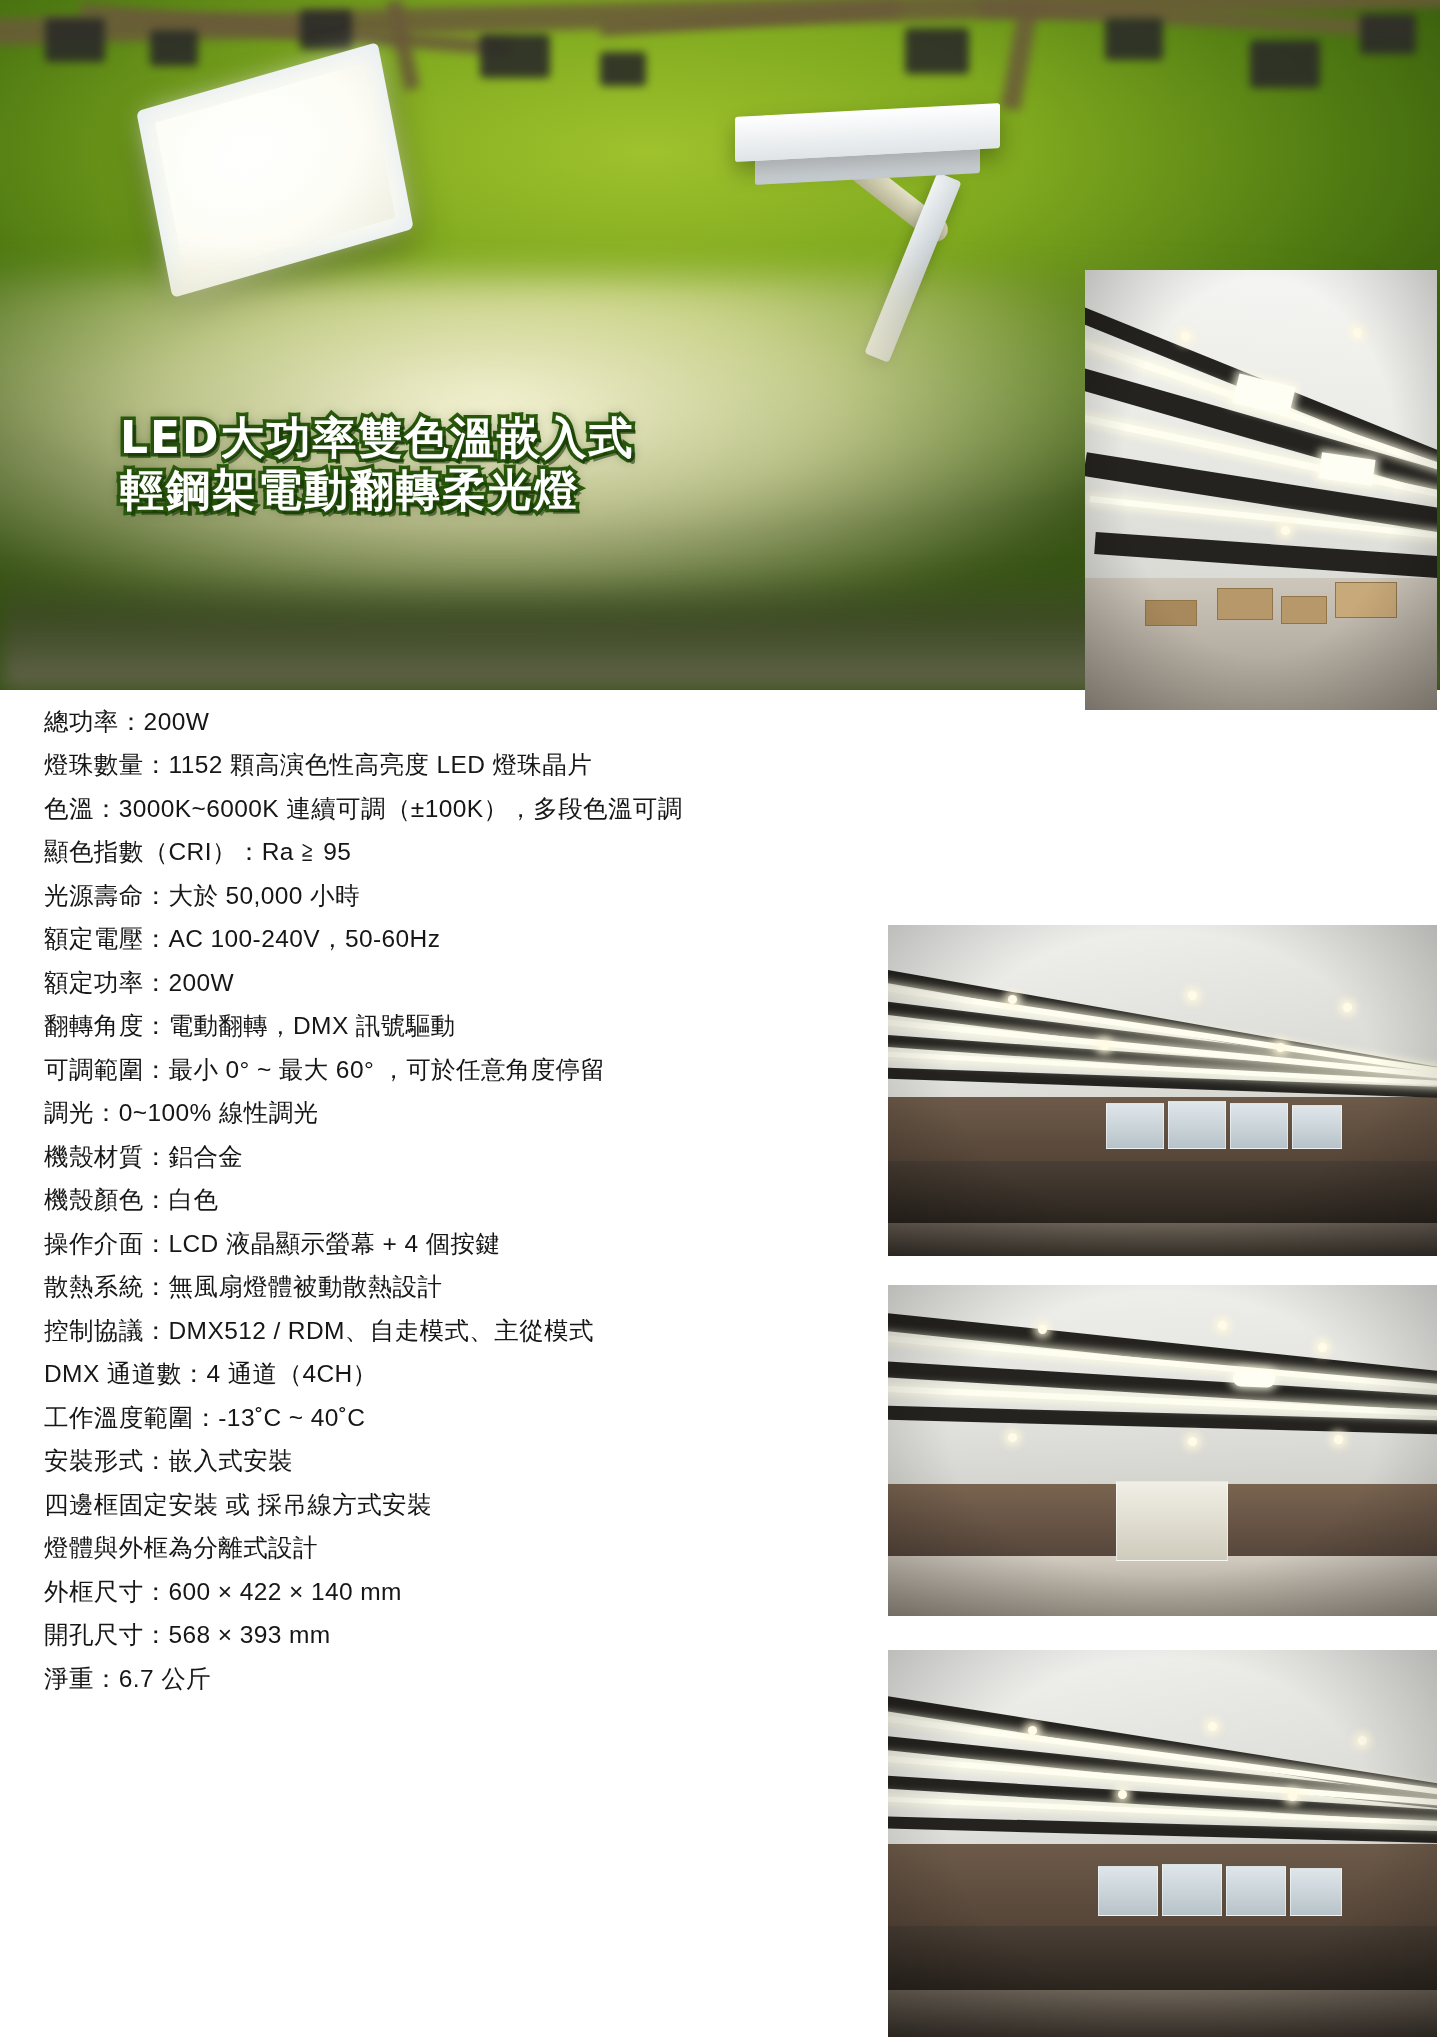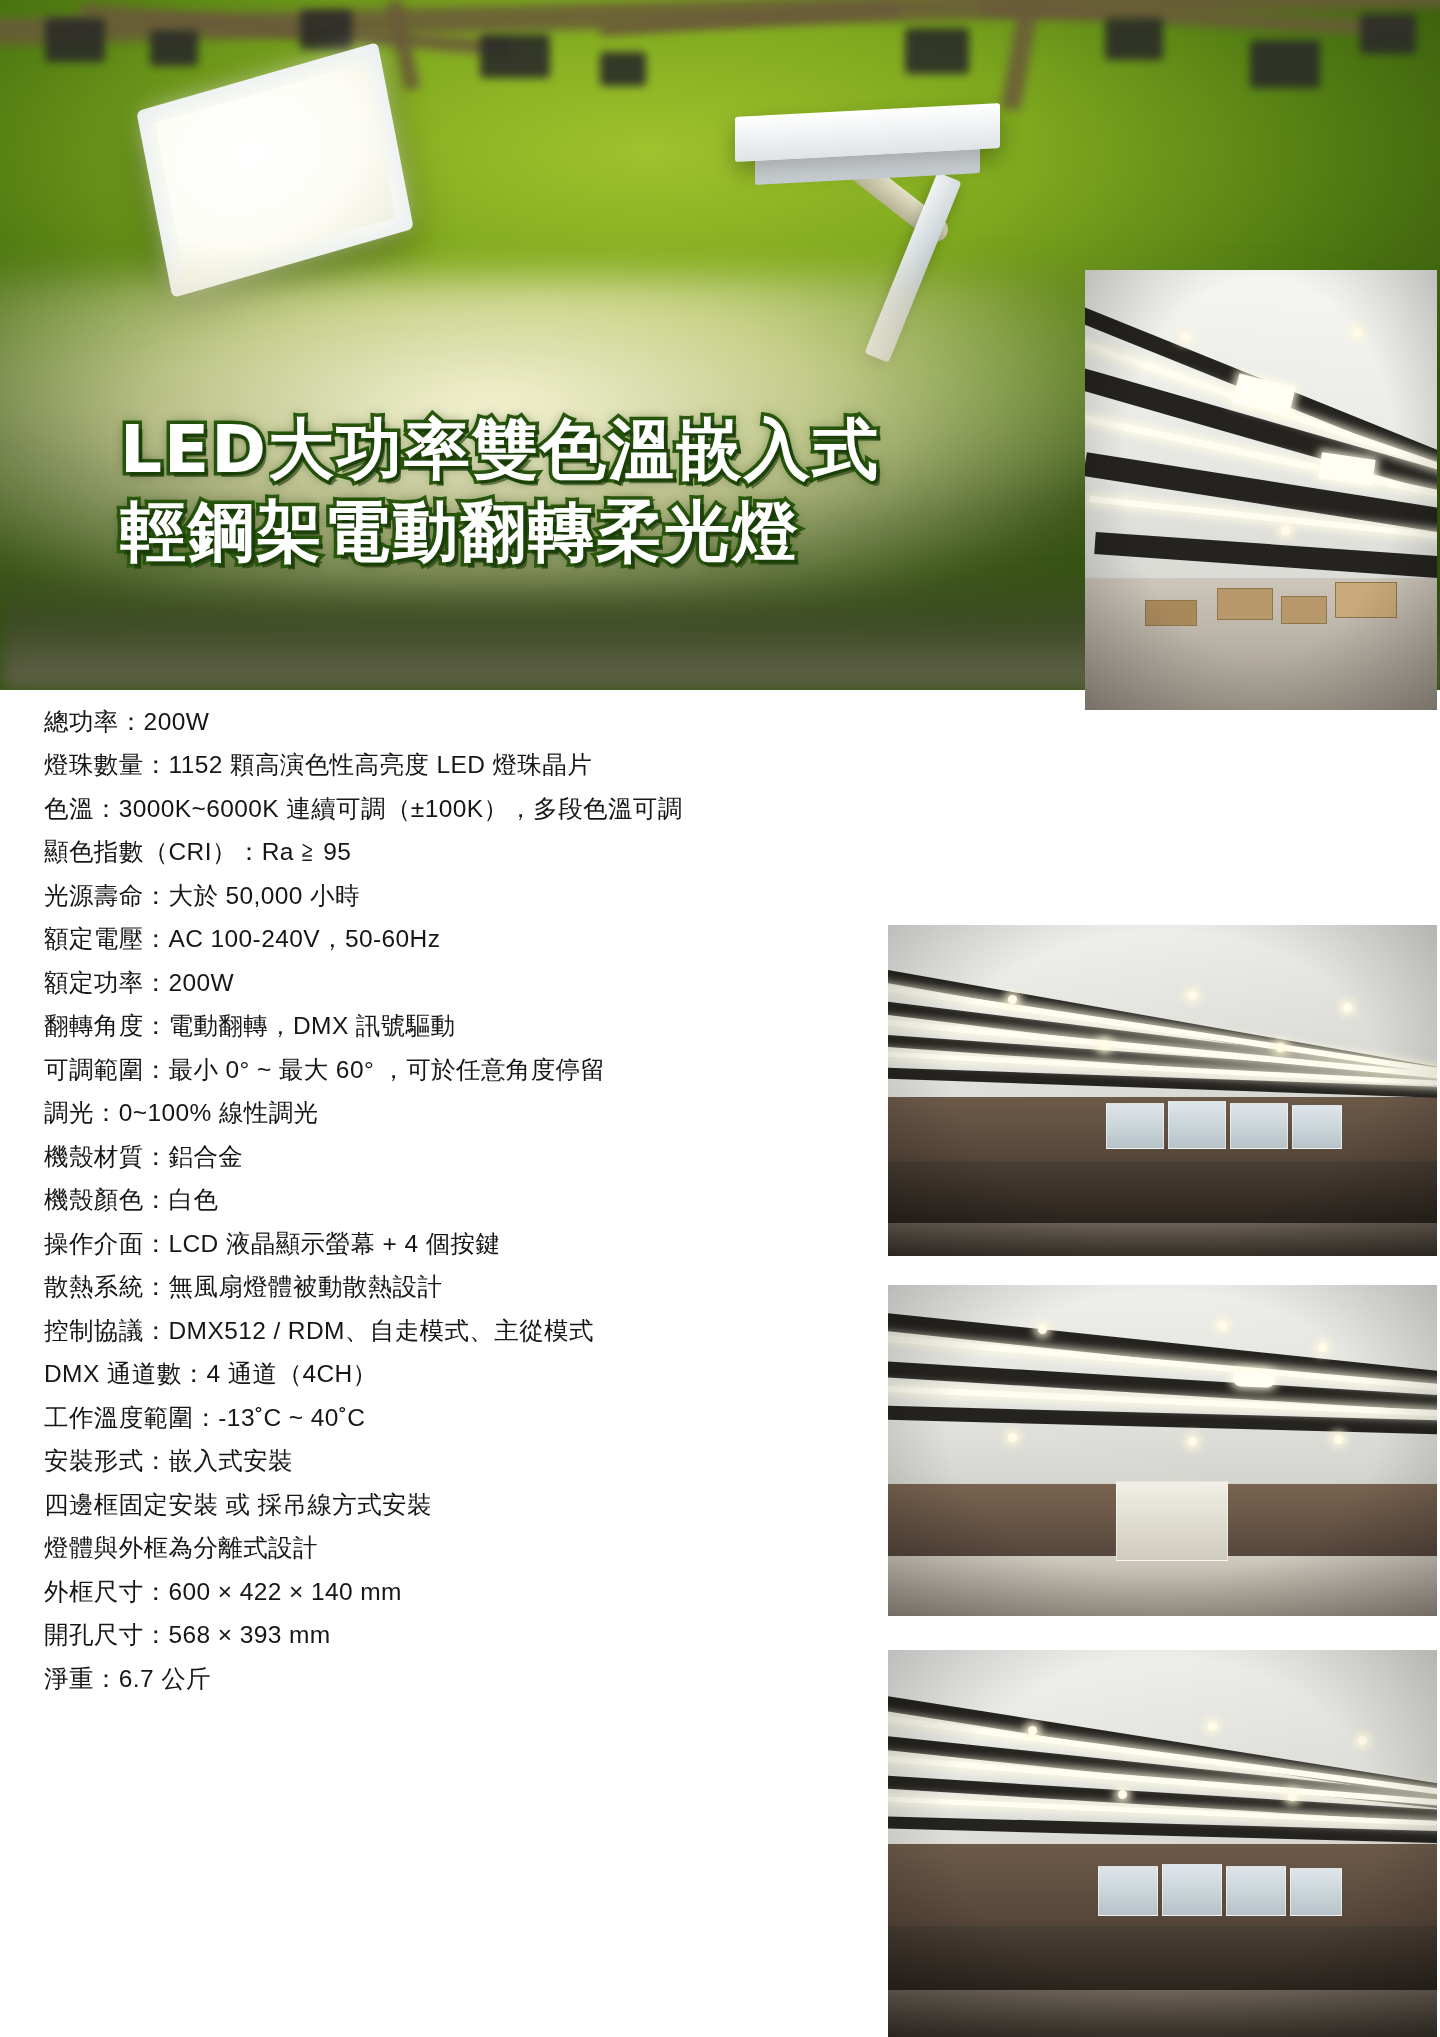--- a/index.html
+++ b/index.html
@@ -135,34 +135,33 @@
   .title-block {
     position: absolute;
     left: 120px;
     top: 415px;
     width: 950px;
     z-index: 6;
   }
   .title-line {
     font-family: "DejaVu Sans", "Liberation Sans", sans-serif;
     font-weight: bold;
-    font-size: 66px;
+    font-size: 44px;
     line-height: 1.05;
     letter-spacing: 2px;
     color: #ffffff;
     -webkit-text-stroke: 7px #2c5d0e;
     paint-order: stroke fill;
     text-shadow:
       0 0 12px rgba(20,50,5,0.65),
       4px 5px 0 rgba(20,50,5,0.55);
     white-space: nowrap;
   }
   .title-line.l2 {
-    margin-top: 18px;
-    font-family: Liberation Mono, monospace;
+    margin-top: 6px;
   }
 
   
   .spec-list {
     position: absolute;
     left: 44px;
     top: 700px;
     width: 830px;
     z-index: 5;
   }

